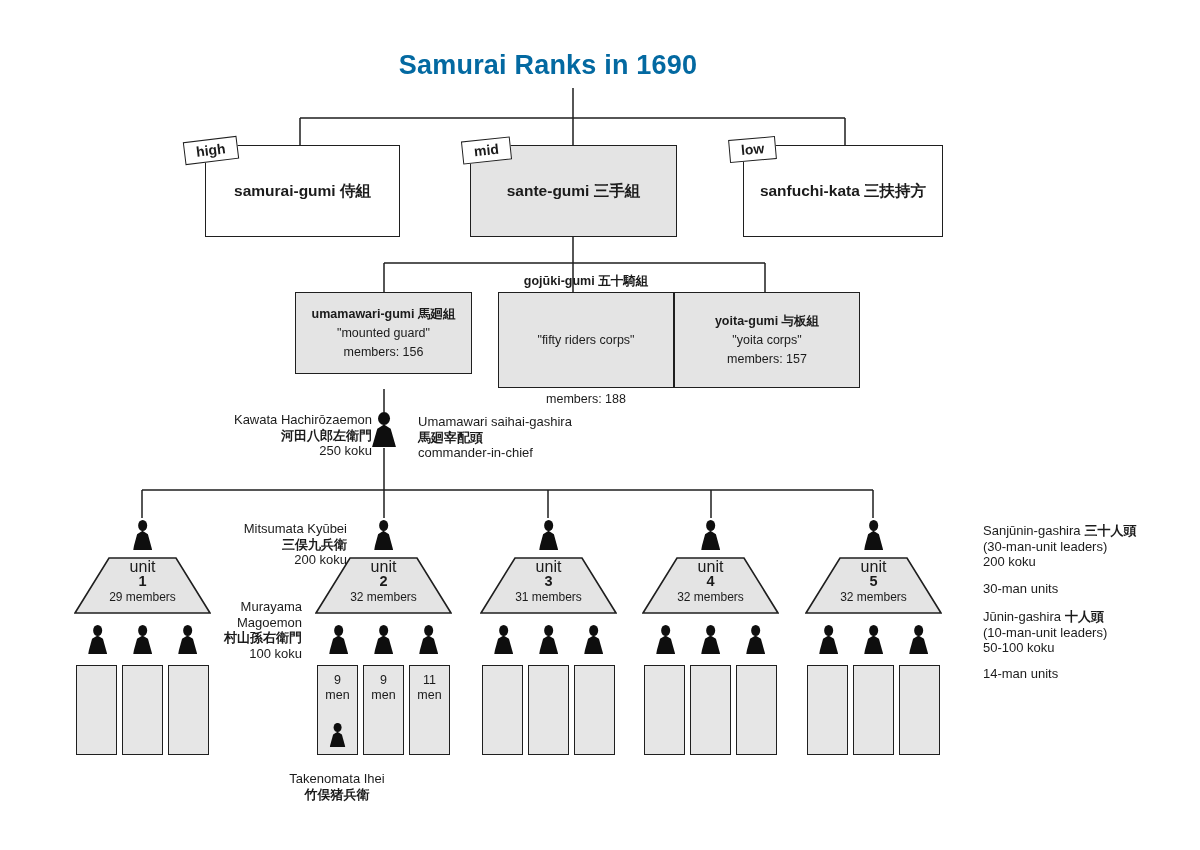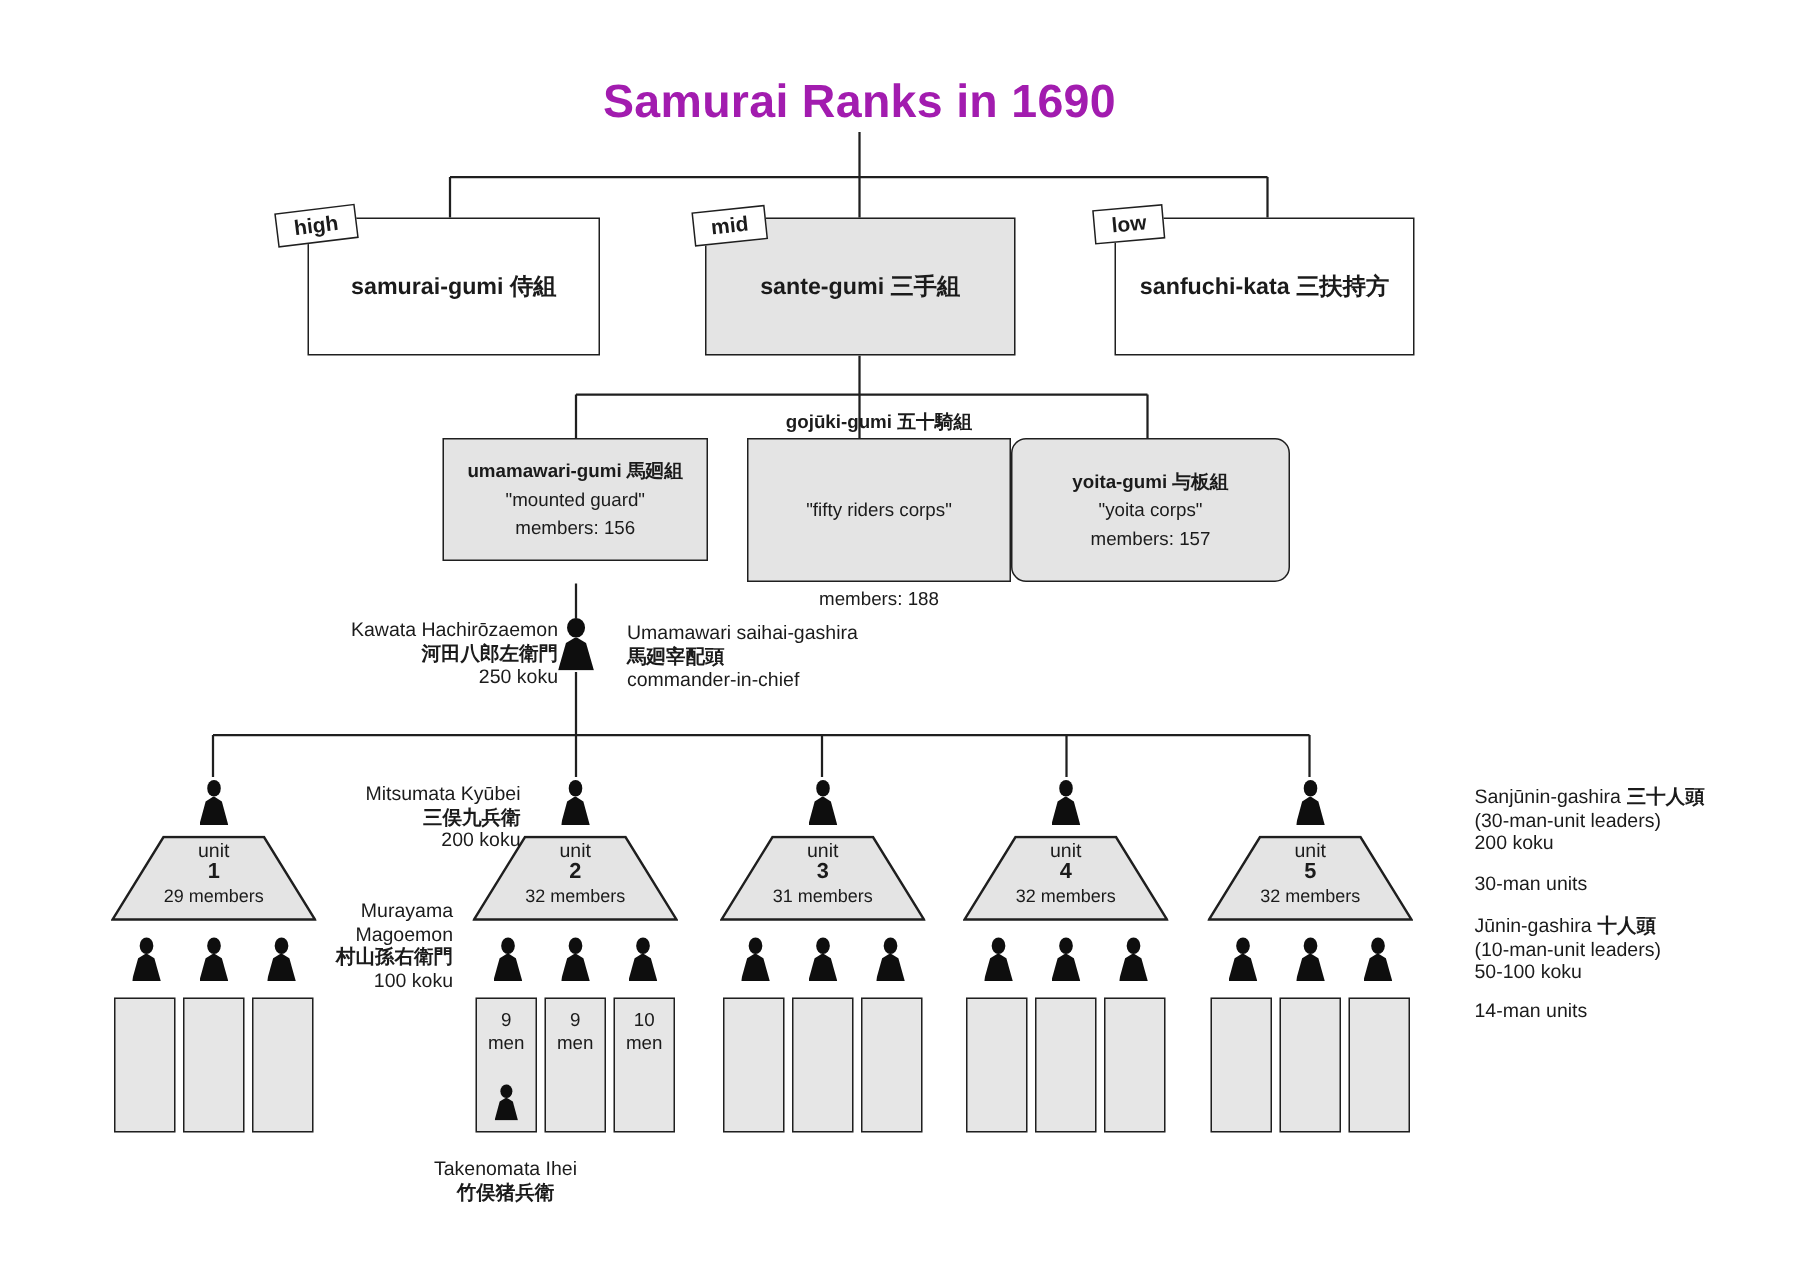--- a/index.html
+++ b/index.html
@@ -2,22 +2,22 @@
 <html><head>
 <meta charset="utf-8">
 <style>
   html,body{margin:0;padding:0;background:#ffffff;}
   .canvas{
     position:relative;width:1200px;height:850px;background:#ffffff;overflow:hidden;
     font-family:"Liberation Sans","DejaVu Sans",sans-serif;color:#1b1b1b;
   }
   .wires{position:absolute;left:0;top:0;z-index:0;}
   .title{
-    position:absolute;left:573px;top:50px;transform:translateX(-50%);
-    font-size:31px;font-weight:700;letter-spacing:.2px;white-space:nowrap;margin:0;color:#a21caf;
+    position:absolute;left:548px;top:50px;transform:translateX(-50%);
+    font-size:27px;font-weight:700;letter-spacing:.2px;white-space:nowrap;margin:0;color:#0369a1;
   }
   
   .box{
     position:absolute;box-sizing:border-box;border:1.6px solid #1f1f1f;background:#ffffff;
     display:flex;align-items:center;justify-content:center;z-index:1;
   }
   .box.gray{background:#e4e4e4;}
   .box .lbl{font-size:15.5px;font-weight:700;white-space:nowrap;}
   .b-samurai{left:205px;top:145px;width:195px;height:92px;}
   .b-sante{left:470px;top:145px;width:207px;height:92px;}
@@ -31,21 +31,21 @@
   .tag-low{left:729px;top:138px;transform:rotate(-5deg);}
   
   .box2{
     position:absolute;box-sizing:border-box;border:1.6px solid #1f1f1f;background:#e4e4e4;z-index:1;
     display:flex;flex-direction:column;align-items:center;justify-content:center;gap:0;
     text-align:center;line-height:19px;font-size:12.5px;
   }
   .box2 .nm{font-weight:700;}
   .b-uma{left:295px;top:292px;width:177px;height:82px;}
   .b-goju{left:498px;top:292px;width:176px;height:96px;gap:40px;}
-  .b-yoita{left:674px;top:292px;width:186px;height:96px;border-radius:10px;}
+  .b-yoita{left:674px;top:292px;width:186px;height:96px;}
   
   .person{position:absolute;z-index:2;}
   .person::before{
     content:"";position:absolute;top:0;left:50%;transform:translateX(-50%);
     width:46%;height:38%;background:#0e0e0e;border-radius:50%;
   }
   .person::after{
     content:"";position:absolute;bottom:0;left:50%;transform:translateX(-50%);
     width:92%;height:64%;background:#0e0e0e;
     clip-path:polygon(50% 0%,78% 18%,100% 100%,0% 100%,22% 18%);
@@ -65,21 +65,21 @@
   .a-r3{left:983px;top:609px;}
   .a-r4{left:983px;top:666px;}
   .ann .kjsep{margin-left:4px;}
   
   .unit{position:absolute;top:518px;width:137px;height:240px;z-index:1;}
   .u1{left:74px;} .u2{left:315px;} .u3{left:480px;} .u4{left:642px;} .u5{left:805px;}
   .p-leader{left:58px;top:2px;width:21px;height:30px;}
   .trap{position:absolute;left:0;top:39px;width:137px;height:57px;}
   .trap polygon{fill:#e4e4e4;stroke:#1f1f1f;stroke-width:1.6;}
   .trap-text{position:absolute;left:0;top:42px;width:137px;text-align:center;z-index:2;}
-  .t-word{font-size:13px;line-height:13px;}
+  .t-word{font-size:16px;line-height:13px;}
   .t-num{font-size:14.5px;font-weight:700;line-height:17px;}
   .t-mem{font-size:12px;line-height:15px;}
   .p-sub{width:21px;height:29px;top:107px;}
   .s1{left:13px;} .s2{left:58px;} .s3{left:103px;}
   .squad{
     position:absolute;top:147px;width:41px;height:90px;box-sizing:border-box;
     background:#e6e6e6;border:1.6px solid #1f1f1f;
   }
   .r1{left:2px;} .r2{left:48px;} .r3{left:94px;}
   .squad-label{margin-top:7px;text-align:center;font-size:12.5px;line-height:15px;}
@@ -180,21 +180,21 @@
       <div class="person p-in"></div>
     </div>
     <div class="squad r2">
       <div class="squad-label">
         <div>9</div>
         <div>men</div>
       </div>
     </div>
     <div class="squad r3">
       <div class="squad-label">
-        <div>10</div>
+        <div>11</div>
         <div>men</div>
       </div>
     </div>
   </div>
 
   <div class="unit u3">
     <div class="person p-leader"></div>
     <svg class="trap" viewBox="0 0 137 57">
         <polygon points="35,1 102,1 136,56 1,56"></polygon>
       </svg>

